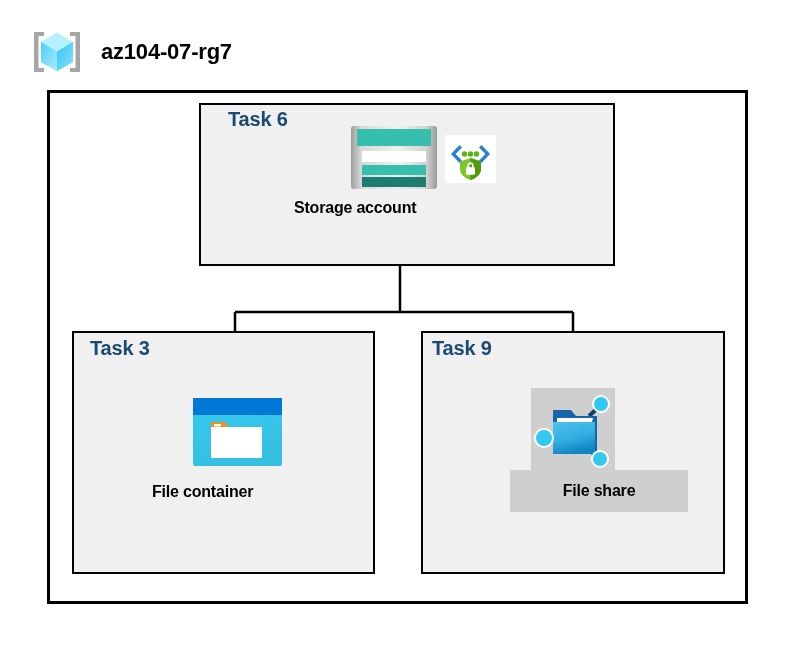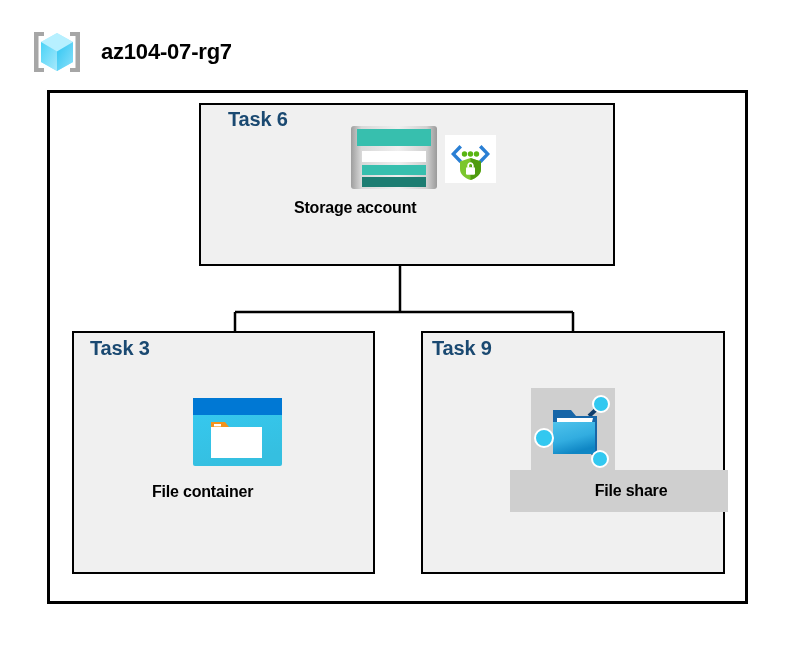--- a/index.html
+++ b/index.html
@@ -83,27 +83,26 @@
     font-weight: bold;
     color: #000000;
     white-space: nowrap;
     letter-spacing: -0.2px;
   }
   #storage-label { left: 294px; top: 199px; }
   #blob-label    { left: 152px; top: 483px; }
   #fileshare-label {
     left: 510px;
     top: 470px;
-    width: 194px;
+    width: 178px;
     height: 42px;
     background: #cfcfcf;
     display: flex;
     align-items: center;
     justify-content: center;
-    padding-left: 24px;
   }
 
   
   #storage-icon {
     position: absolute;
     left: 350px;
     top: 125px;
     width: 88px;
     height: 65px;
   }

